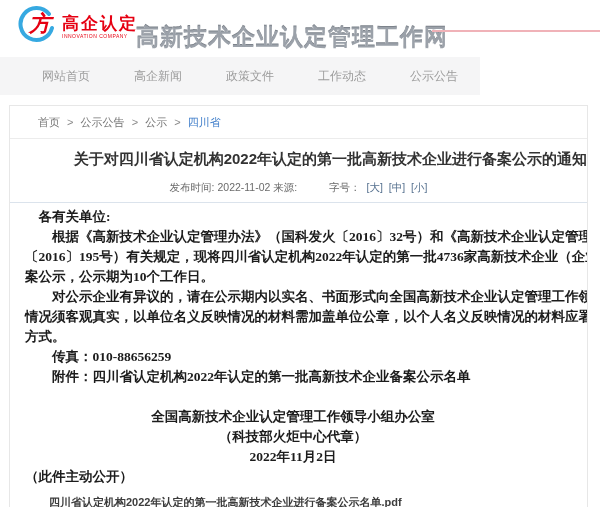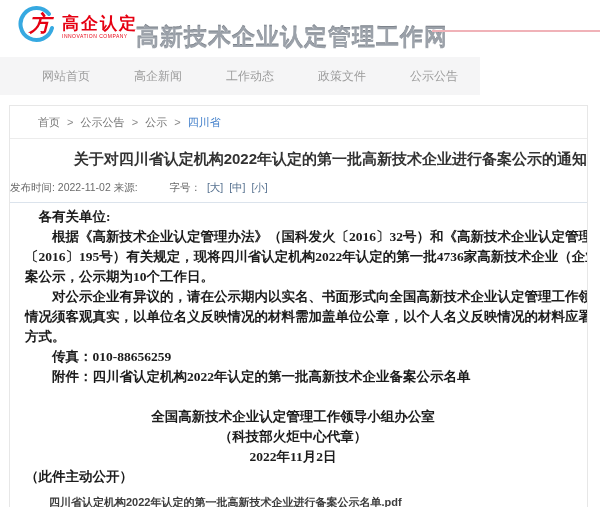--- a/index.html
+++ b/index.html
@@ -40,21 +40,21 @@
   }
   .breadcrumb{padding:9px 0 0 28px;font-size:11px;color:#757575;}
   .breadcrumb .crumb{cursor:pointer;}
   .breadcrumb .sep{margin:0 4px;color:#8a8a8a;}
   .breadcrumb .crumb.current{color:#3d7cc9;}
   .sep-line1{margin-top:8px;border-top:1px solid #ececec;height:0;}
   .article-title{
     margin-top:11px;text-align:right;font-size:15px;font-weight:bold;color:#333;
     white-space:nowrap;
   }
-  .meta{margin-top:12px;text-align:left;font-size:10.5px;color:#6b6b6b;white-space:nowrap;}
+  .meta{margin-top:12px;text-align:center;font-size:10.5px;color:#6b6b6b;white-space:nowrap;}
   .meta .gap{display:inline-block;width:26px;}
   .meta .fs-opt{color:#56718f;cursor:pointer;margin-left:3px;}
   .sep-line2{margin-top:7px;border-top:1px solid #dbe3ec;height:0;}
   
   .doc{
     margin-top:4px;padding-left:15px;
     font-family:"Liberation Serif","DejaVu Serif",serif;
     font-size:13.5px;font-weight:700;color:#1c1c1c;line-height:20px;
   }
   .doc .line{white-space:nowrap;height:20px;}
@@ -86,22 +86,22 @@
       </div>
     </div>
     <div class="site-title">高新技术企业认定管理工作网</div>
     <div class="accent-line"></div>
   </div>
 
   <div class="nav">
     <div class="nav-inner">
       <div class="nav-item">网站首页</div>
       <div class="nav-item">高企新闻</div>
+      <div class="nav-item">政策文件</div>
       <div class="nav-item">工作动态</div>
-      <div class="nav-item">政策文件</div>
       <div class="nav-item">公示公告</div>
     </div>
   </div>
 
   <div class="content-box">
 
     <div class="breadcrumb">
       <span class="crumb">首页</span>
       <span class="sep">&gt;</span>
       <span class="crumb">公示公告</span>

